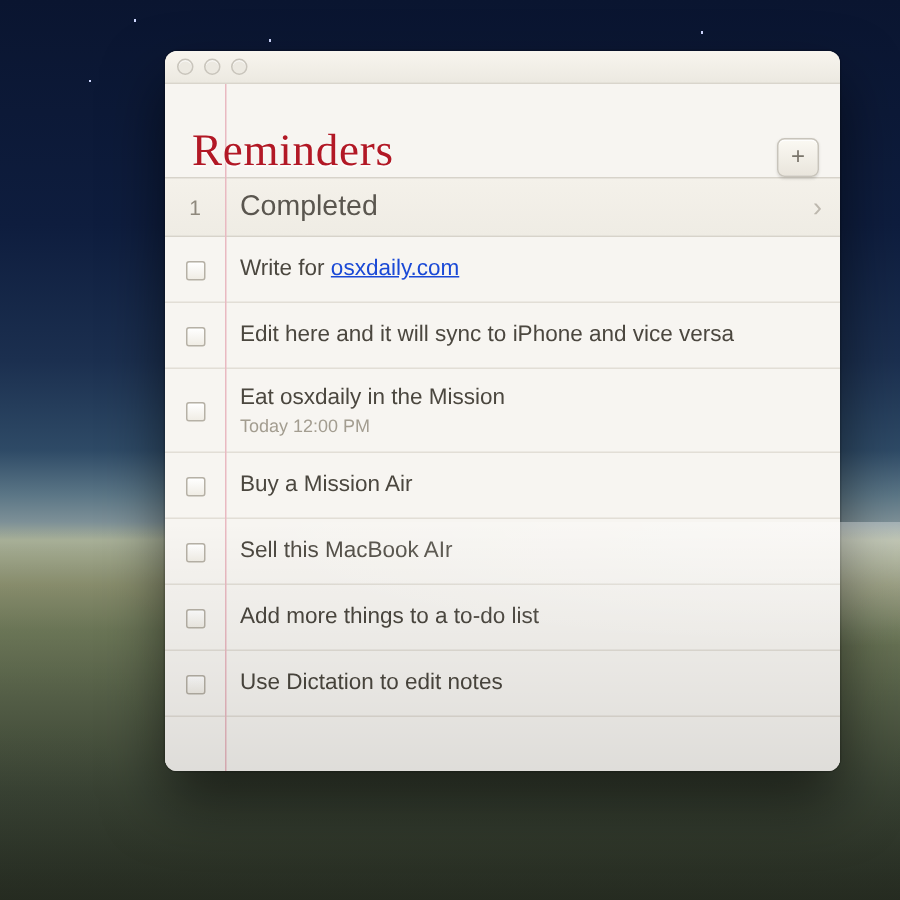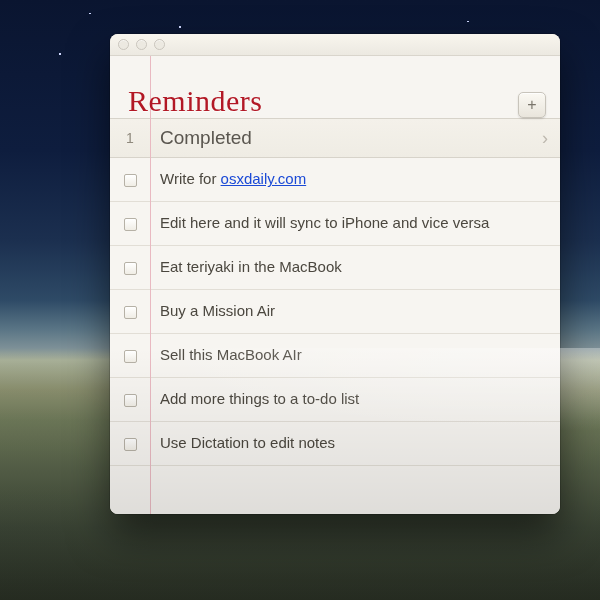--- a/index.html
+++ b/index.html
@@ -168,21 +168,22 @@
         <div class="txt-col">
           <div class="txt">Edit here and it will sync to iPhone and vice versa</div>
         </div>
       </div>
 
       <div class="item">
         <div class="cb-col">
             <div class="cb"></div>
           </div>
         <div class="txt-col">
-          <div class="txt">Eat teriyaki in the MacBook</div>
+          <div class="txt">Eat osxdaily in the Mission</div>
+          <div class="sub">Today 12:00 PM</div>
         </div>
       </div>
 
       <div class="item">
         <div class="cb-col">
             <div class="cb"></div>
           </div>
         <div class="txt-col">
           <div class="txt">Buy a Mission Air</div>
         </div>

